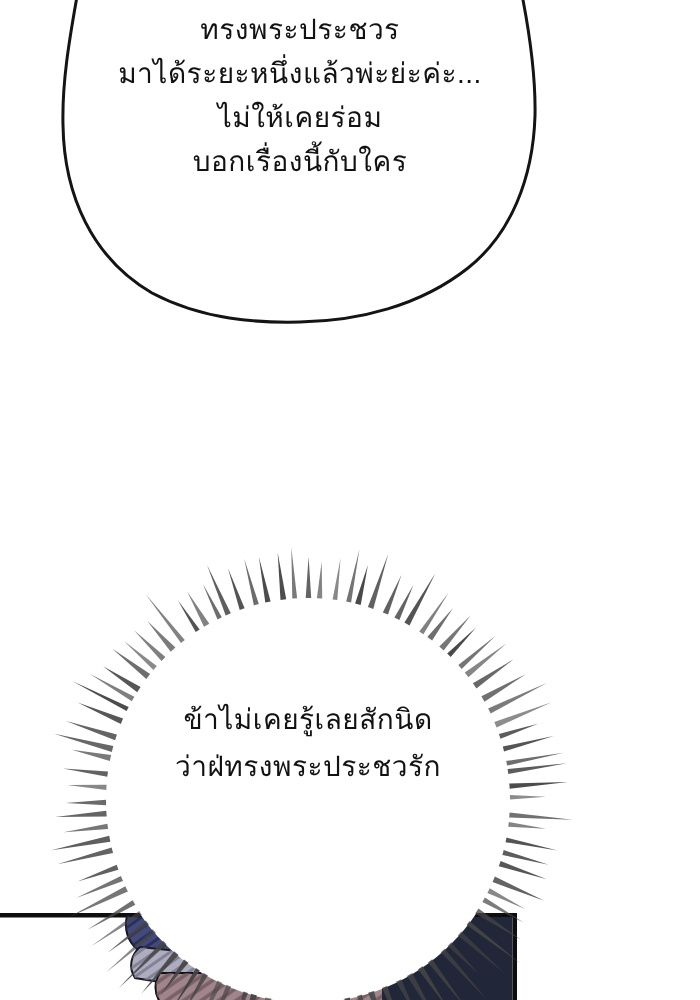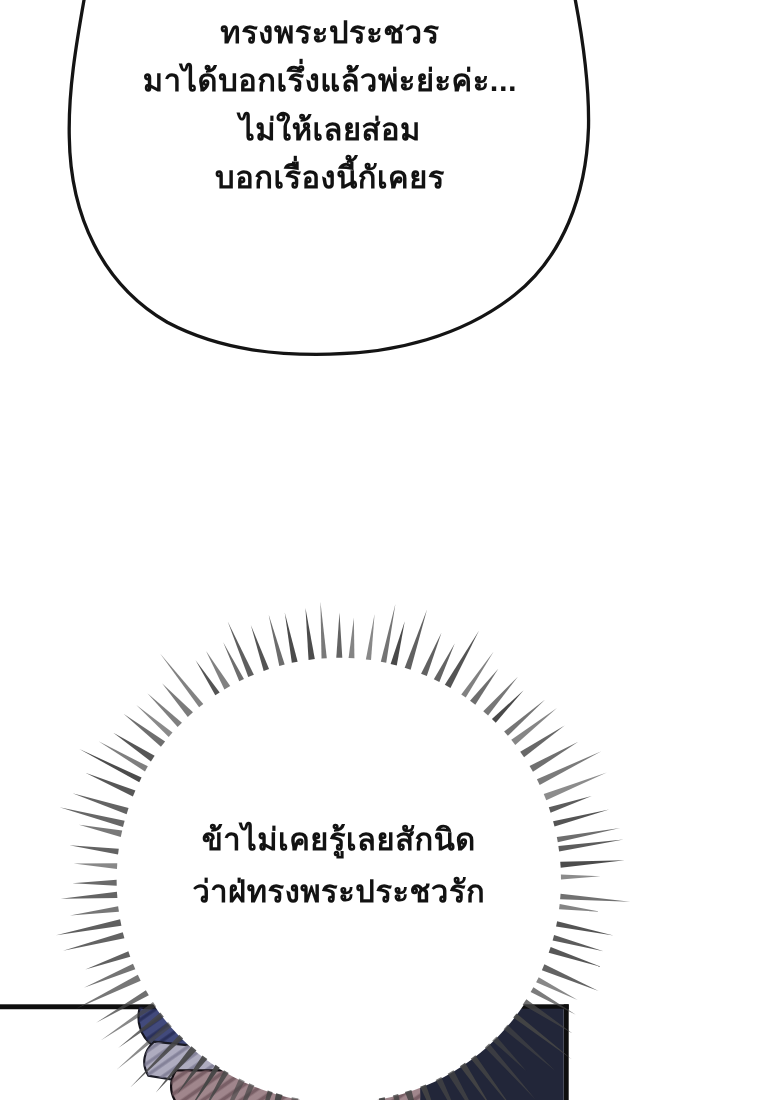--- a/index.html
+++ b/index.html
@@ -4,24 +4,24 @@
 <style>
   html,body{margin:0;padding:0;background:#fff;}
   .canvas{
     position:relative;width:700px;height:1000px;overflow:hidden;
     background:var(--background,#fff);
     font-family:"Liberation Sans","DejaVu Sans",sans-serif;
   }
   .artwork{position:absolute;left:0;top:0;width:700px;height:1000px;display:block;}
   .bubble-text{
     position:absolute;text-align:center;color:var(--ink,#121212);
-    font-weight:bold;letter-spacing:0.5px;
+    font-weight:normal;letter-spacing:0.5px;
   }
   .top-text{left:70px;top:8px;width:460px;font-size:28px;line-height:44px;}
-  .burst-text{left:118px;top:740px;width:380px;font-size:28px;line-height:47px;}
+  .burst-text{left:118px;top:696px;width:380px;font-size:28px;line-height:47px;}
   .bubble-text div{white-space:nowrap;}
 </style>
 </head>
 <body>
 
 <div class="canvas">
 
   <svg class="artwork" viewBox="0 0 700 1000" aria-hidden="true">
     <defs>
       <pattern id="hatchIndigo" width="9" height="9" patternUnits="userSpaceOnUse" patternTransform="rotate(55)">
@@ -157,23 +157,23 @@
         <polygon points="506.2,760.9 507.1,765.6 563.8,752.7" fill="#454545" opacity="0.78"></polygon>
         <polygon points="507.6,769.1 508.3,774.1 566.8,763.2" fill="#454545" opacity="0.88"></polygon>
         <polygon points="509.3,783.5 509.7,788.8 567.9,782.1" fill="#454545" opacity="0.96"></polygon>
       </g>
 
     <path d="M 80,-20 C 68,45 62,85 63,125 C 64,195 92,258 152,293 C 203,320 258,323 300,322 C 358,321 420,306 468,268 C 511,234 533,178 535,116 C 536,68 527,18 519,-20 Z" fill="#ffffff" style="stroke:var(--outline,#141414)" stroke-width="3"></path>
   </svg>
 
   <div class="bubble-text top-text">
     <div>ทรงพระประชวร</div>
-    <div>มาได้บอกเรึ่งแล้วพ่ะย่ะค่ะ...</div>
-    <div>ไม่ให้เลยส่อม</div>
-    <div>บอกเรื่องนี้กัเคยร</div>
+    <div>มาได้ระยะหนึ่งแล้วพ่ะย่ะค่ะ...</div>
+    <div>ไม่ให้เคยร่อม</div>
+    <div>บอกเรื่องนี้กับใคร</div>
   </div>
 
   <div class="bubble-text burst-text">
     <div>ข้าไม่เคยรู้เลยสักนิด</div>
     <div>ว่าฝ่ทรงพระประชวรัก</div>
   </div>
 
 </div>
 
 </body></html>

